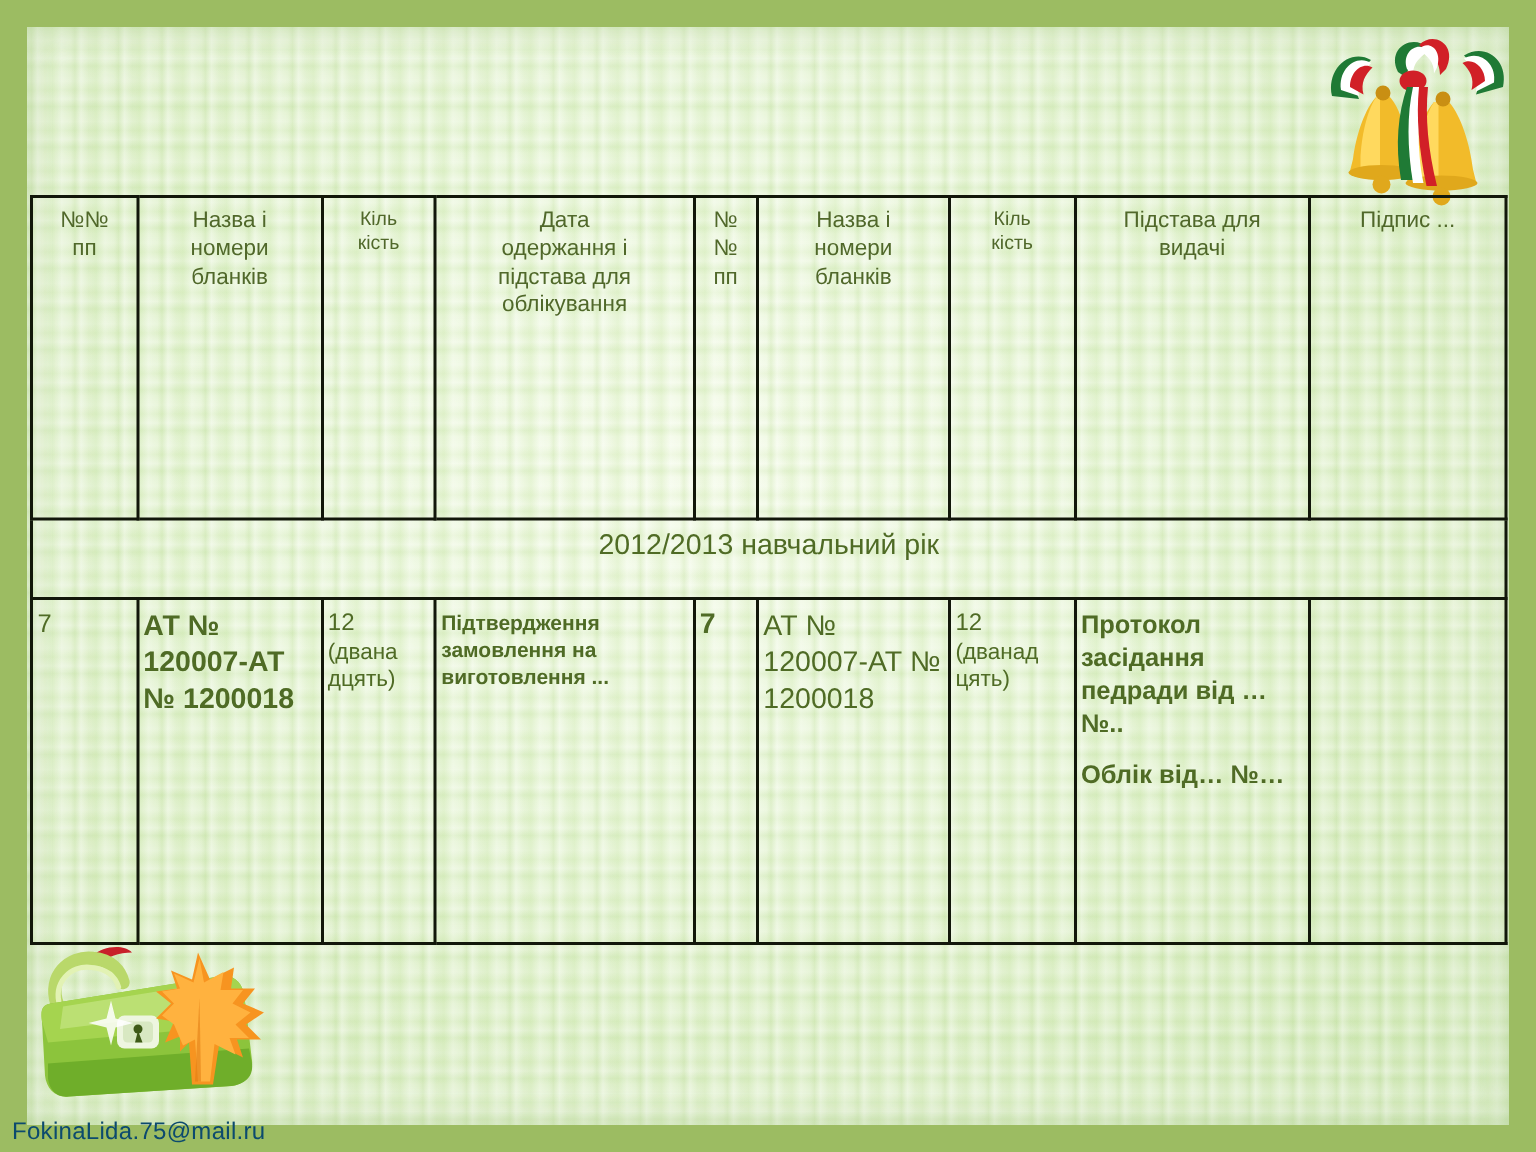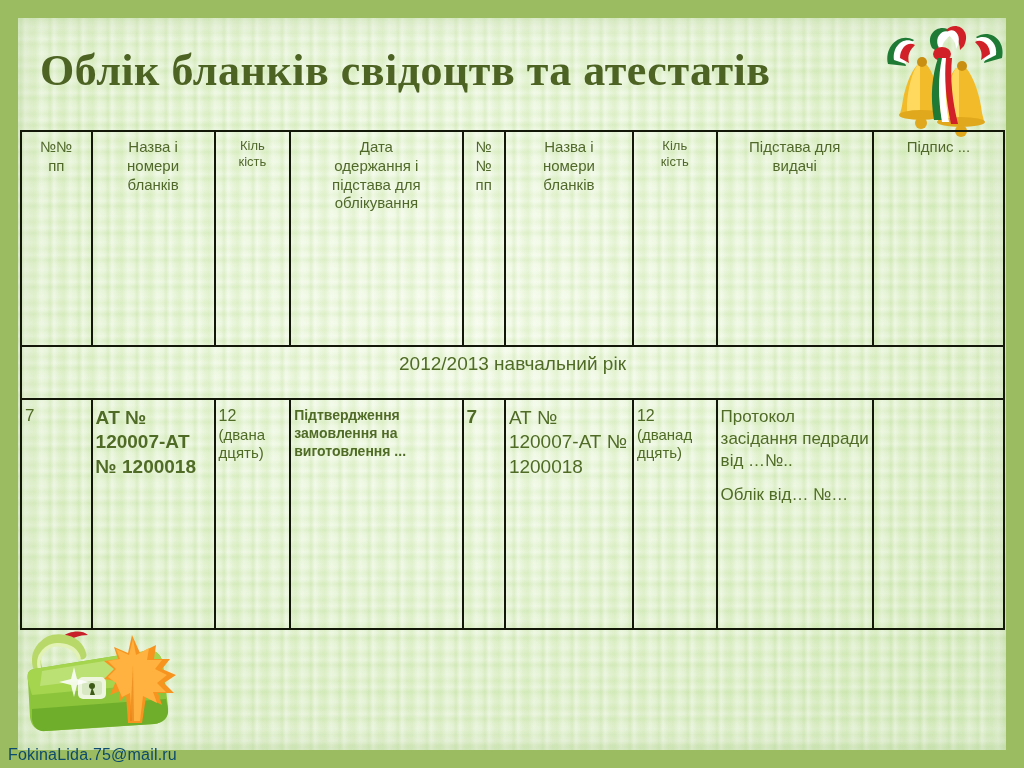--- a/index.html
+++ b/index.html
@@ -103,21 +103,21 @@
   }
 
   .cell { line-height: 1.25; }
   .c-num-left   { text-align: left; font-size: 17px; padding-left: 8px; color: #55702c; }
   .c-blank-bold { font-weight: bold; font-size: 19px; color: #3f5a1a; line-height: 1.3; }
   .c-qty        { font-weight: normal; font-size: 15px; color: #3f5a1a; line-height: 1.25; }
   .c-qty .q-num { display:block; font-size: 16px; }
   .c-note-bold  { font-weight: bold; font-size: 14px; color: #3f5a1a; line-height: 1.3; }
   .c-num-bold   { font-weight: bold; font-size: 19px; color: #3f5a1a; text-align: left; padding-left: 8px; }
   .c-blank-plain{ font-weight: normal; font-size: 19px; color: #4f6b25; line-height: 1.3; }
-  .c-basis      { font-weight: normal; font-size: 17px; color: #3f5a1a; line-height: 1.3; }
+  .c-basis      { font-weight: bold; font-size: 17px; color: #3f5a1a; line-height: 1.3; }
   .c-basis .l2  { display:block; margin-top: 12px; }
 
   
   #bells {
     position: absolute;
     right: 14px; top: 20px;
     width: 130px; height: 125px;
     z-index: 5;
     pointer-events: none;
   }
@@ -141,21 +141,20 @@
     z-index: 9;
   }
 </style>
 </head>
 <body>
 
 <div id="slide">
 
   <div id="inner-panel"></div>
 
-  <div id="title">Облік бланків свідоцтв та атестатів</div>
 
   <svg id="bells" viewBox="0 0 130 125" xmlns="http://www.w3.org/2000/svg">
 
     <g>
       <path d="M8 44 C4 26 20 12 34 20 C26 28 22 36 26 46 Z" fill="#1f7a35"></path>
       <path d="M14 40 C12 26 24 16 34 22 C28 28 24 34 26 44 Z" fill="#ffffff"></path>
       <path d="M20 38 C20 28 28 21 35 25 C30 30 27 35 29 43 Z" fill="#d12027"></path>
       <path d="M122 38 C126 20 110 8 96 17 C104 25 108 33 104 43 Z" fill="#1f7a35"></path>
       <path d="M116 35 C118 22 106 13 96 19 C102 25 106 31 104 41 Z" fill="#ffffff"></path>
       <path d="M110 34 C110 25 102 18 95 22 C100 27 103 32 101 40 Z" fill="#d12027"></path>
@@ -273,21 +272,21 @@
         <td class="cell c-blank-bold">АТ № 120007-АТ № 1200018</td>
         <td class="cell c-qty">
           <span class="q-num">12</span>
           <span>(двана дцять)</span>
         </td>
         <td class="cell c-note-bold">Підтвердження замовлення на виготовлення ...</td>
         <td class="c-num-bold">7</td>
         <td class="cell c-blank-plain">АТ № 120007-АТ № 1200018</td>
         <td class="cell c-qty">
           <span class="q-num">12</span>
-          <span>(дванад дцять)</span>
+          <span>(дванад цять)</span>
         </td>
         <td class="cell c-basis">
           <span>Протокол засідання педради від …№..</span>
           <span class="l2">Облік від… №…</span>
         </td>
         <td class="cell"></td>
       </tr>
     </tbody>
   </table>
 

